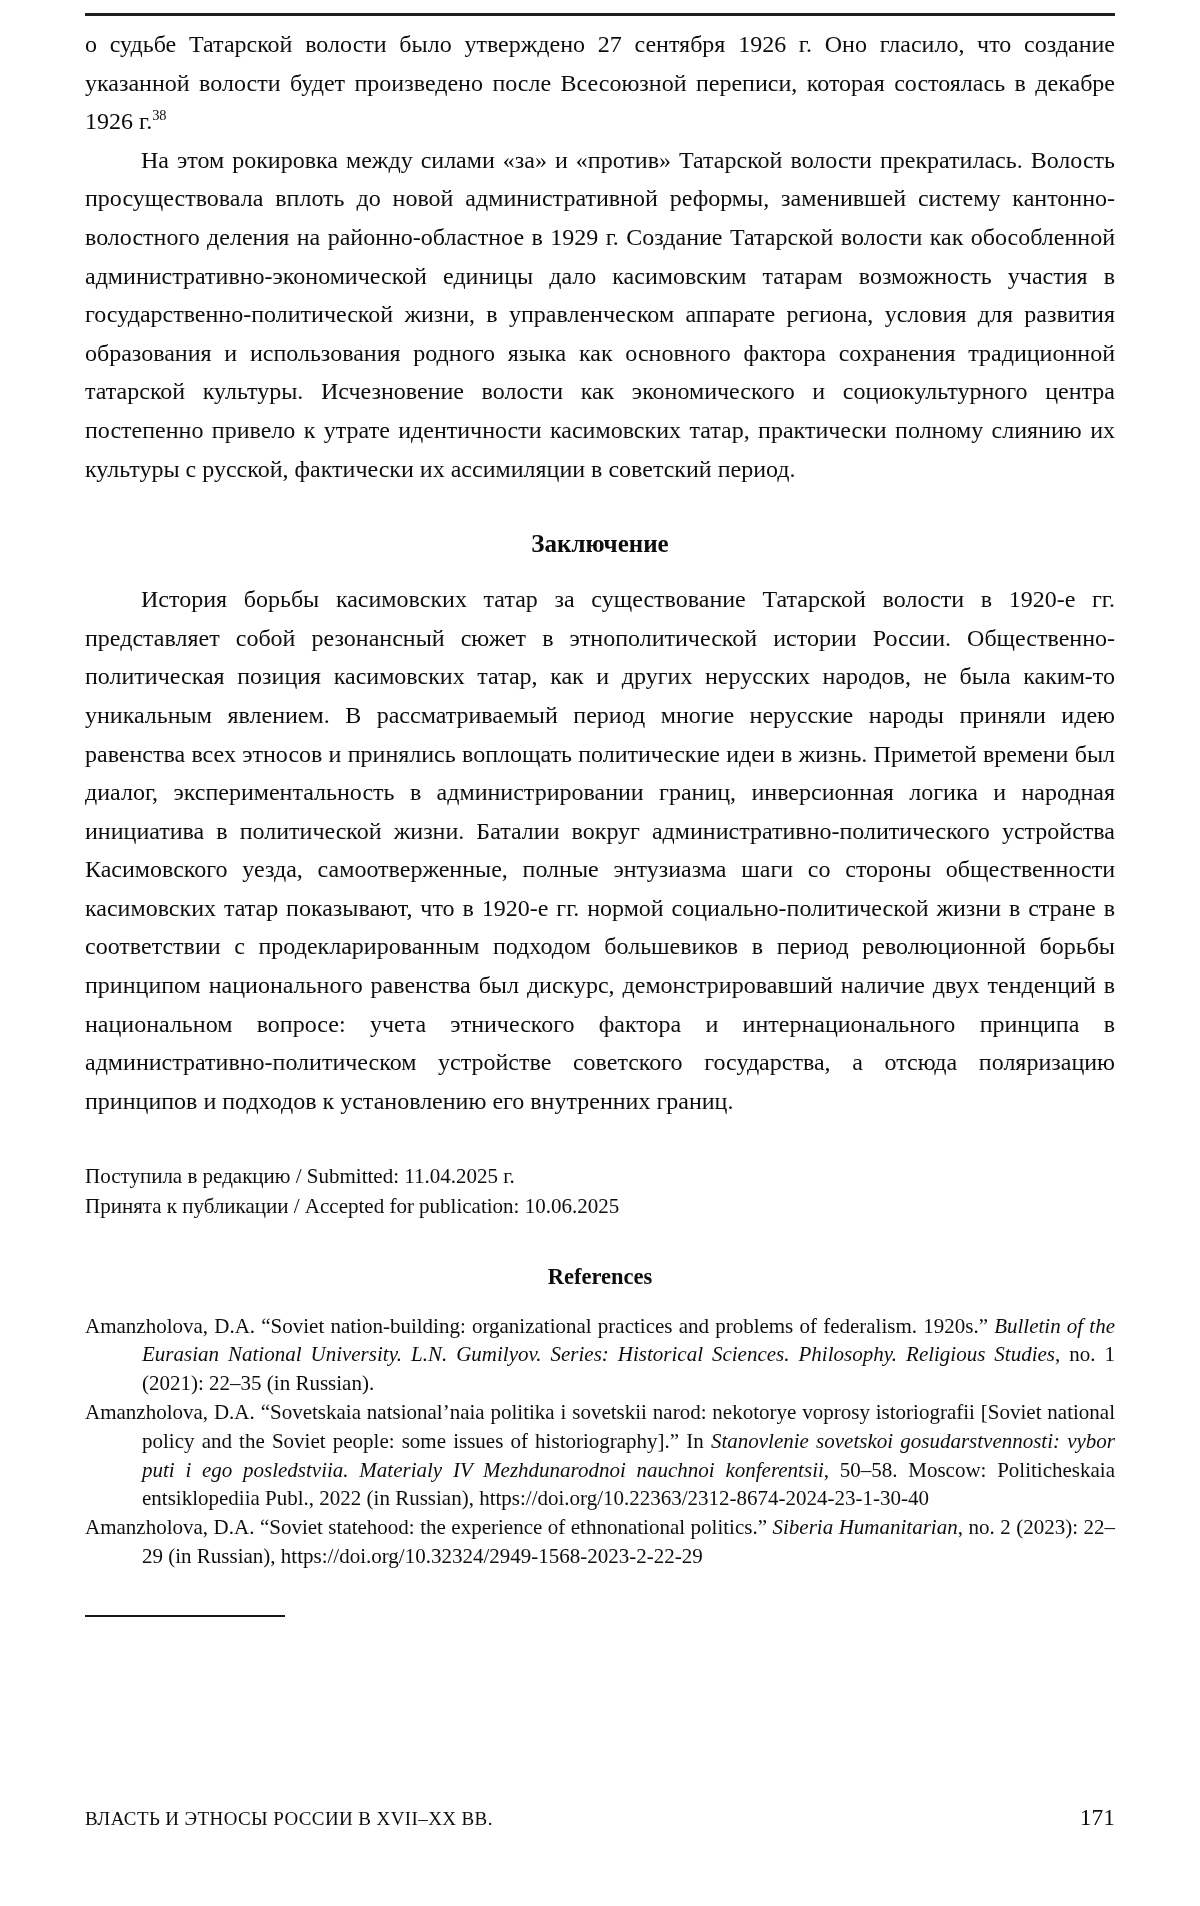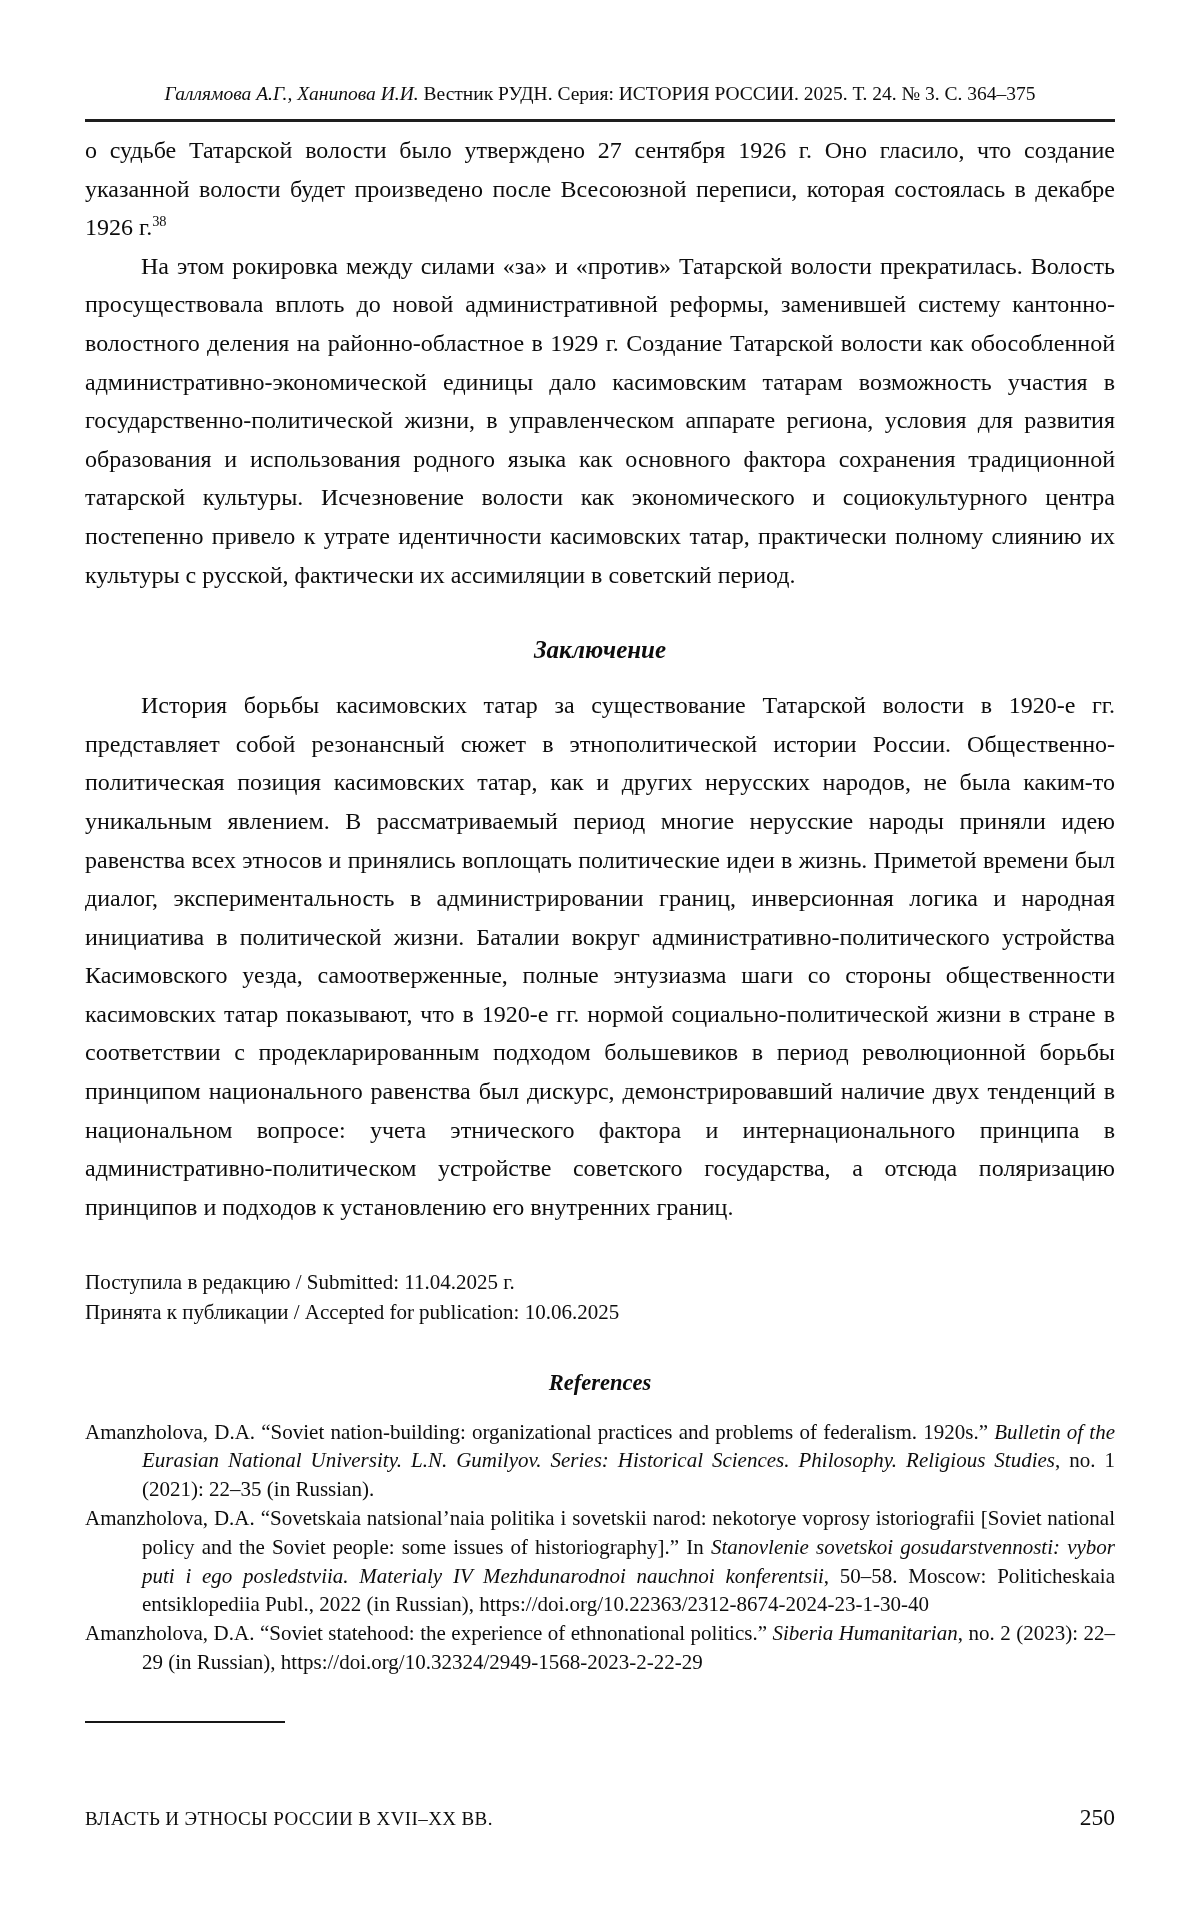--- a/index.html
+++ b/index.html
@@ -47,21 +47,20 @@
     font-size: 0.6em;
     line-height: 0;
     vertical-align: super;
   }
   .section-heading {
     margin: 41px 0 21px 0;
     text-align: center;
     font-size: 25px;
     font-weight: bold;
     line-height: 30px;
-    font-style: italic;
   }
   .dates {
     margin-top: 42px;
     font-size: 21px;
     line-height: 29.6px;
   }
   .refs-heading {
     margin: 40px 0 20px 0;
     font-size: 22.5px;
   }
@@ -102,23 +101,20 @@
   }
   .footer-right {
     font-size: 23.5px;
   }
 </style>
 </head>
 <body>
 
 <div class="page">
 
-  <div class="running-head">
-    <span class="italic">Галлямова А.Г., Ханипова И.И.</span><span> Вестник РУДН. Серия: ИСТОРИЯ РОССИИ. 2025. Т. 24. № 3. С. 364–375</span>
-  </div>
 
   <div class="header-rule"></div>
 
   <div class="content body-text">
 
     <p class="para"><span>о судьбе Татарской волости было утверждено 27 сентября 1926 г. Оно гласило, что создание указанной волости будет произведено после Всесоюзной переписи, которая состоялась в декабре 1926 г.</span><sup>38</sup></p>
 
     <p class="para indent">На этом рокировка между силами «за» и «против» Татарской волости прекратилась. Волость просуществовала вплоть до новой административной реформы, заменившей систему кантонно-волостного деления на районно-областное в 1929 г. Создание Татарской волости как обособленной административно-экономической единицы дало касимовским татарам возможность участия в государственно-политической жизни, в управленческом аппарате региона, условия для развития образования и использования родного языка как основного фактора сохранения традиционной татарской культуры. Исчезновение волости как экономического и социокультурного центра постепенно привело к утрате идентичности касимовских татар, практически полному слиянию их культуры с русской, фактически их ассимиляции в советский период.</p>
 
     <h2 class="section-heading">Заключение</h2>
@@ -140,16 +136,16 @@
       <p class="ref"><span>Amanzholova, D.A. “Soviet statehood: the experience of ethnonational politics.” </span><span class="italic">Siberia Humanitarian</span><span>, no. 2 (2023): 22–29 (in Russian), </span><span class="doi">https://doi.org/10.32324/2949-1568-2023-2-22-29</span></p>
     </div>
 
     <div class="footnote-rule"></div>
 
 
   </div>
 
   <div class="footer">
     <span class="footer-left">ВЛАСТЬ И ЭТНОСЫ РОССИИ В XVII–XX ВВ.</span>
-    <span class="footer-right">250</span>
+    <span class="footer-right">171</span>
   </div>
 
 </div>
 
 </body></html>

